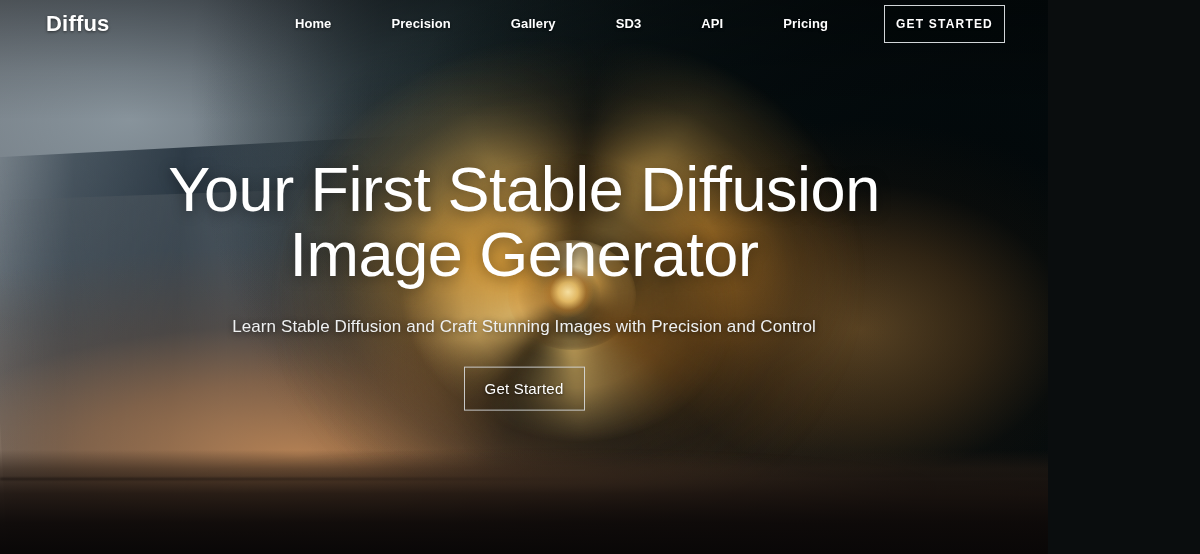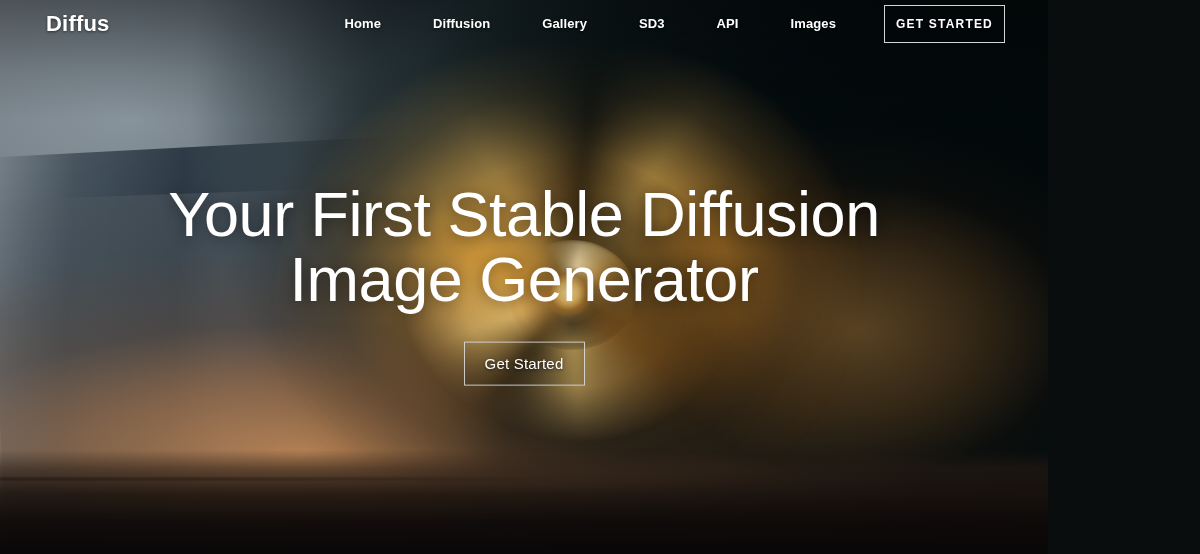--- a/index.html
+++ b/index.html
@@ -291,21 +291,21 @@
     font-weight:bold;
     letter-spacing:0.2px;
     text-shadow:0 1px 3px rgba(0,0,0,0.55);
     cursor:pointer;
   }
 
   .nav {
     margin-left:auto;
     display:flex;
     align-items:center;
-    gap:8px;
+    gap:16px;
   }
 
   .nav-item {
     color:#ffffff;
     font-size:13px;
     font-weight:bold;
     letter-spacing:0.1px;
     padding:6px 22px;
     white-space:nowrap;
     text-shadow:0 1px 3px rgba(0,0,0,0.6);
@@ -427,49 +427,50 @@
 
     <div class="logo">Diffus</div>
 
     <nav class="nav">
 
       <div class="nav-item">
         <span>Home</span>
       </div>
 
       <div class="nav-item">
-        <span>Diffusion</span>
+        <span>Precision</span>
       </div>
 
       <div class="nav-item">
         <span>Gallery</span>
       </div>
 
       <div class="nav-item">
         <span>SD3</span>
       </div>
 
       <div class="nav-item">
         <span>API</span>
       </div>
 
 
       <div class="nav-item">
-        <span>Images</span>
+        <span>Pricing</span>
       </div>
 
       <div class="cta-header">GET STARTED</div>
 
     </nav>
   </div>
 
   <div class="hero-content">
 
     <h1 class="hero-title">Your First Stable Diffusion Image Generator</h1>
 
+    <p class="hero-sub">Learn Stable Diffusion and Craft Stunning Images with Precision and Control</p>
 
     <div class="hero-cta-wrap">
       <div class="hero-cta">Get Started</div>
     </div>
 
   </div>
 
 </div>
 
 </body></html>

